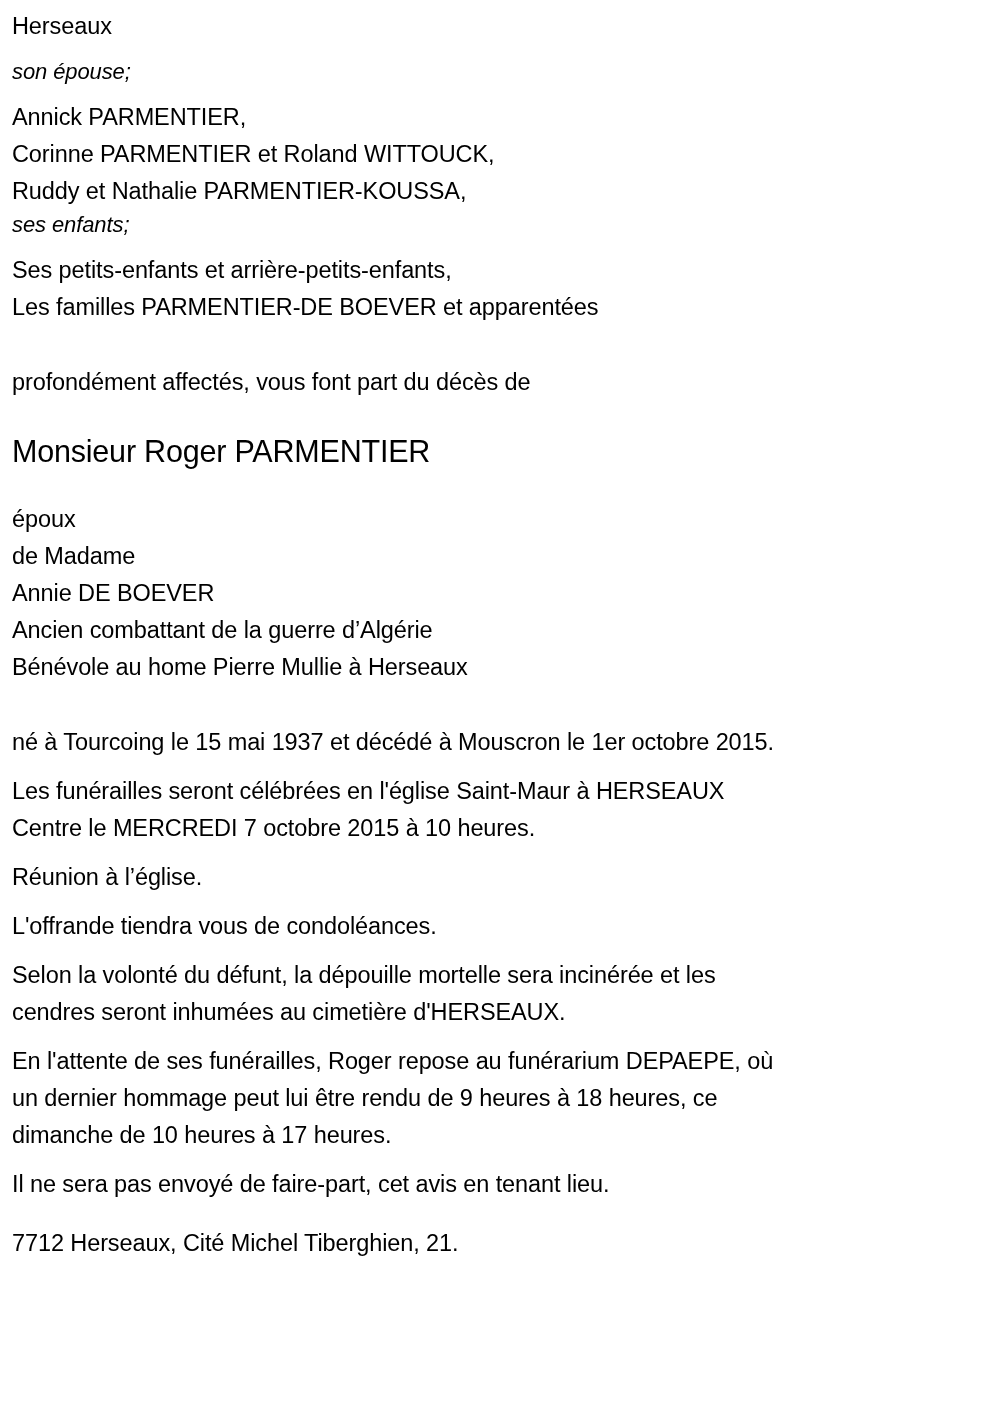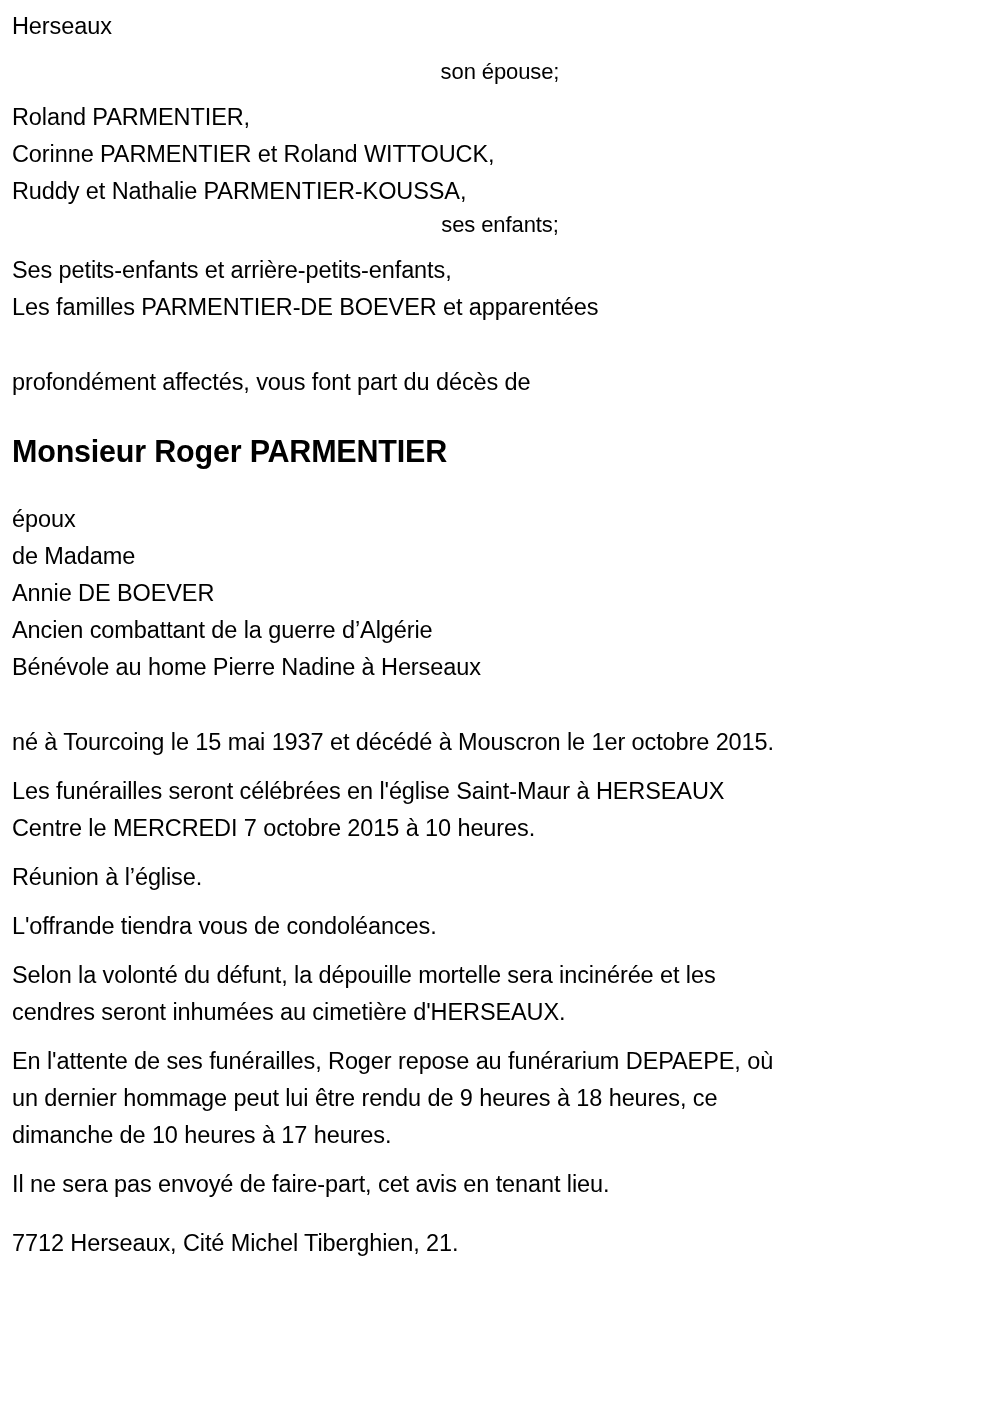--- a/index.html
+++ b/index.html
@@ -35,27 +35,28 @@
   }
   
   .gap-sm { height: 12px; }
   .gap-md { height: 22px; }
   .gap-lg { height: 30px; }
   .gap-xl { height: 38px; }
 
   .relation {
     font-size: 22px;
     line-height: 30px;
-    text-align: center;
+    font-style: italic;
+    text-align: left;
     letter-spacing: -0.1px;
   }
   .deceased-name {
     font-size: 30.5px;
     line-height: 40px;
-    font-weight: bold;
+    font-weight: normal;
     letter-spacing: -0.2px;
     margin: 0;
   }
   .block {
     margin: 0;
   }
 </style>
 </head>
 <body>
 
@@ -63,21 +64,21 @@
 
   <div class="line para">Herseaux</div>
 
   <div class="gap-sm"></div>
 
 
   <div class="relation">son épouse;</div>
 
   <div class="gap-sm"></div>
 
-  <div class="line para">Roland PARMENTIER,</div>
+  <div class="line para">Annick PARMENTIER,</div>
   <div class="line para">Corinne PARMENTIER et Roland WITTOUCK,</div>
   <div class="line para">Ruddy et Nathalie PARMENTIER-KOUSSA,</div>
 
   <div class="relation">ses enfants;</div>
 
   <div class="gap-sm"></div>
 
   <div class="line para">Ses petits-enfants et arrière-petits-enfants,</div>
   <div class="line para">Les familles PARMENTIER-DE BOEVER et apparentées</div>
 
@@ -88,21 +89,21 @@
   <div class="gap-lg"></div>
 
   <h1 class="deceased-name">Monsieur Roger PARMENTIER</h1>
 
   <div class="gap-lg"></div>
 
   <div class="line para">époux</div>
   <div class="line para">de Madame</div>
   <div class="line para">Annie DE BOEVER</div>
   <div class="line para">Ancien combattant de la guerre d’Algérie</div>
-  <div class="line para">Bénévole au home Pierre Nadine à Herseaux</div>
+  <div class="line para">Bénévole au home Pierre Mullie à Herseaux</div>
 
   <div class="gap-xl"></div>
 
   <div class="line block">né à Tourcoing le 15 mai 1937 et décédé à Mouscron le 1er octobre 2015.</div>
 
   <div class="gap-sm"></div>
 
   <div class="line block">Les funérailles seront célébrées en l'église Saint-Maur à HERSEAUX
 Centre le MERCREDI 7 octobre 2015 à 10 heures.</div>
 

